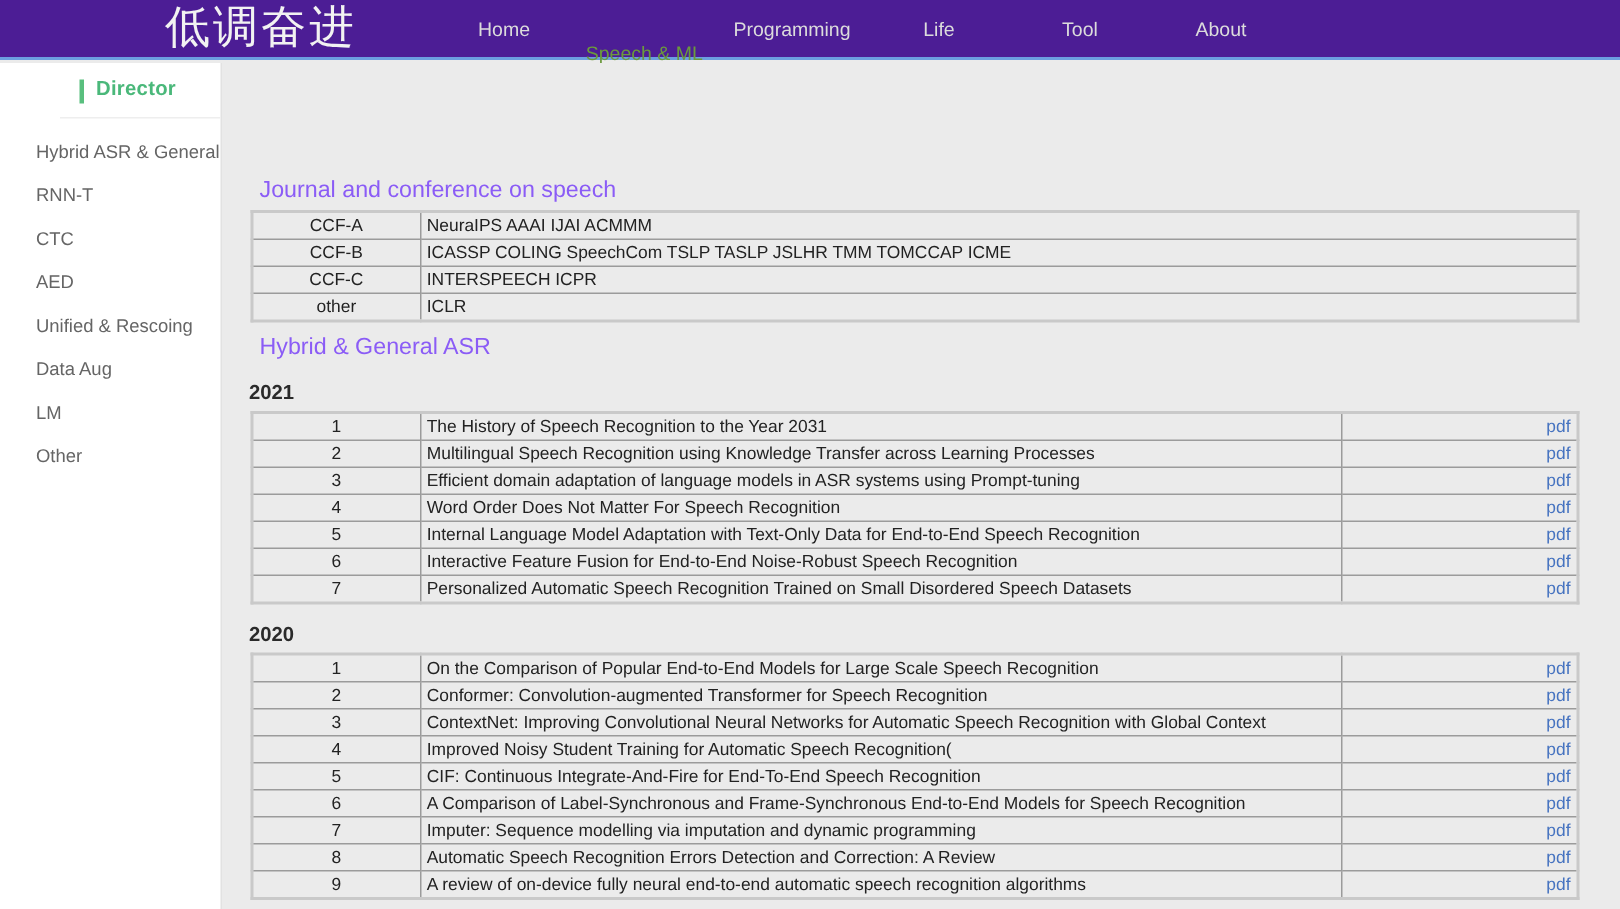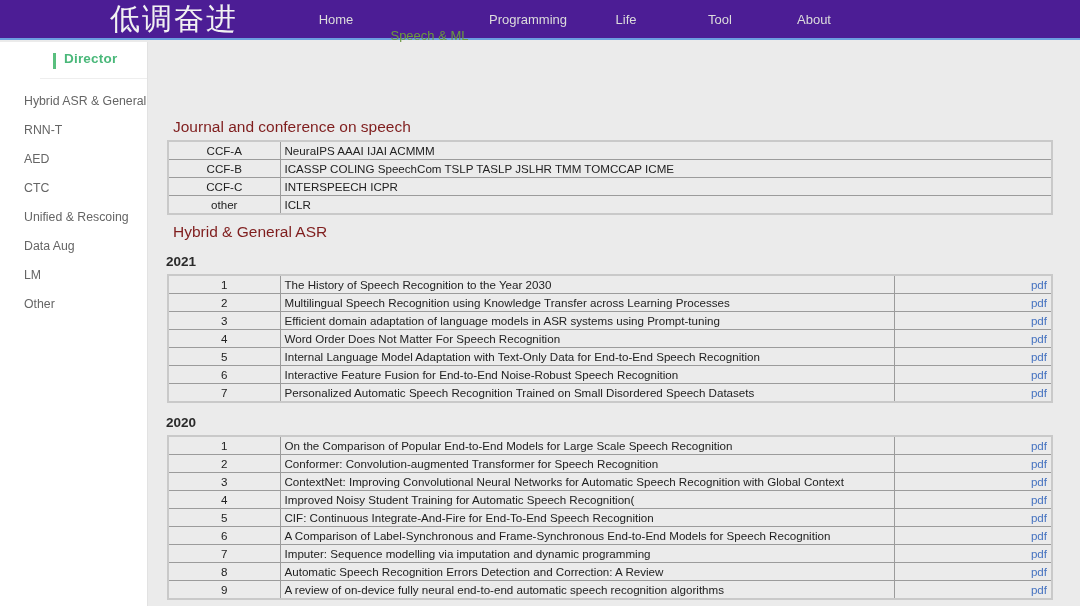--- a/index.html
+++ b/index.html
@@ -95,21 +95,21 @@
   
   #content {
     position: absolute;
     top: 42px; left: 149px;
     width: 931px;
     height: 564px;
     background: #ebebeb;
     overflow: hidden;
   }
   .section-title {
-    color: #7f1d1d;
+    color: #8b5cf6;
     font-size: 15.5px;
     font-weight: normal;
     margin: 0;
     padding: 0;
     white-space: nowrap;
   }
   #jc-title  { position: absolute; left: 24px; top: 76px; }
   #hg-title  { position: absolute; left: 24px; top: 181px; }
 
   .year-head {
@@ -179,22 +179,22 @@
 </div>
 
 <aside id="sidebar">
   <div id="sidebar-head">
     <span class="bar"></span>
     <span class="label">Director</span>
   </div>
   <div id="sidebar-list">
       <div class="side-item">Hybrid ASR &amp; General</div>
       <div class="side-item">RNN-T</div>
+      <div class="side-item">CTC</div>
       <div class="side-item">AED</div>
-      <div class="side-item">CTC</div>
       <div class="side-item">Unified &amp; Rescoing</div>
       <div class="side-item">Data Aug</div>
       <div class="side-item">LM</div>
       <div class="side-item">Other</div>
     </div>
 </aside>
 
 <main id="content">
 
   <h2 class="section-title" id="jc-title">Journal and conference on speech</h2>
@@ -229,21 +229,21 @@
   <div class="year-head" id="y2021">2021</div>
   <table class="grid papers" id="t2021">
     <colgroup>
         <col class="c1">
         <col>
         <col class="c3">
       </colgroup>
     <tbody id="b2021">
         <tr>
           <td class="num">1</td>
-          <td class="title">The History of Speech Recognition to the Year 2030</td>
+          <td class="title">The History of Speech Recognition to the Year 2031</td>
           <td class="pdf"><a>pdf</a></td>
         </tr>
         <tr>
           <td class="num">2</td>
           <td class="title">Multilingual Speech Recognition using Knowledge Transfer across Learning Processes</td>
           <td class="pdf"><a>pdf</a></td>
         </tr>
         <tr>
           <td class="num">3</td>
           <td class="title">Efficient domain adaptation of language models in ASR systems using Prompt-tuning</td>

